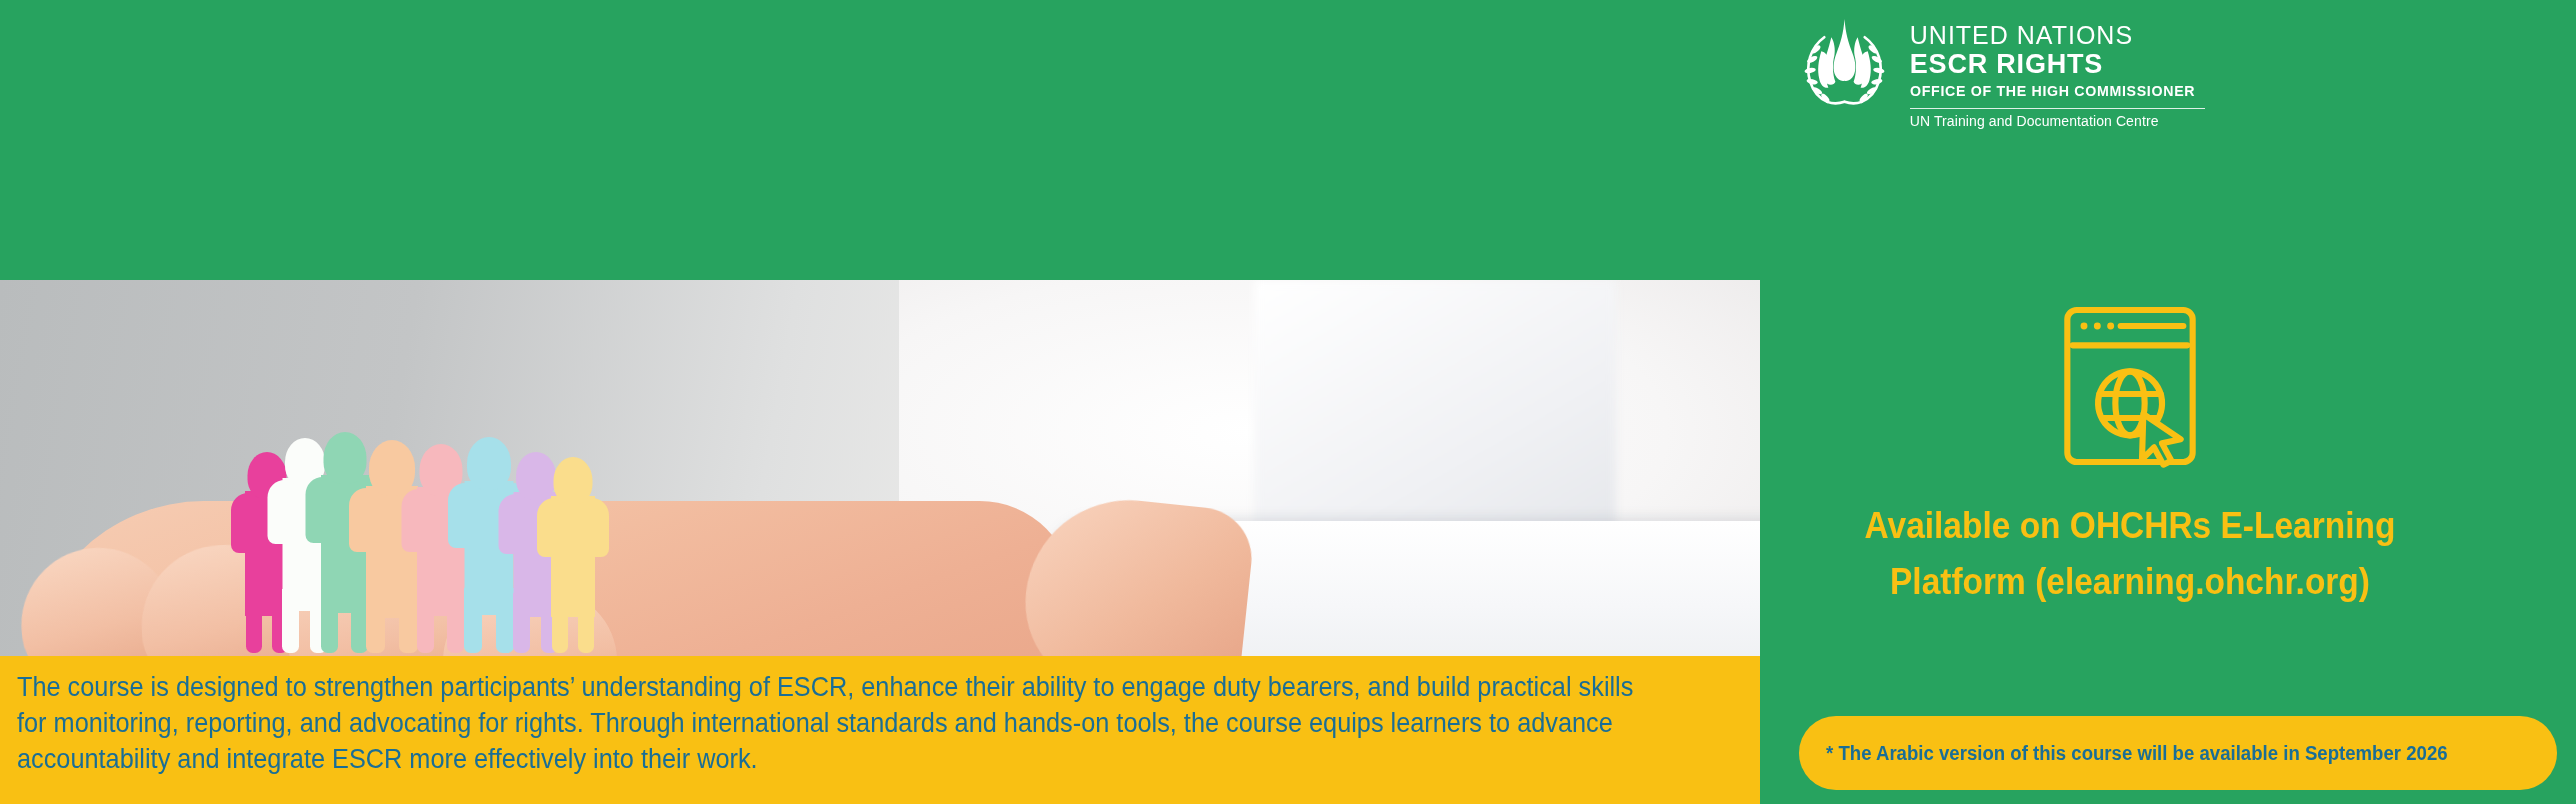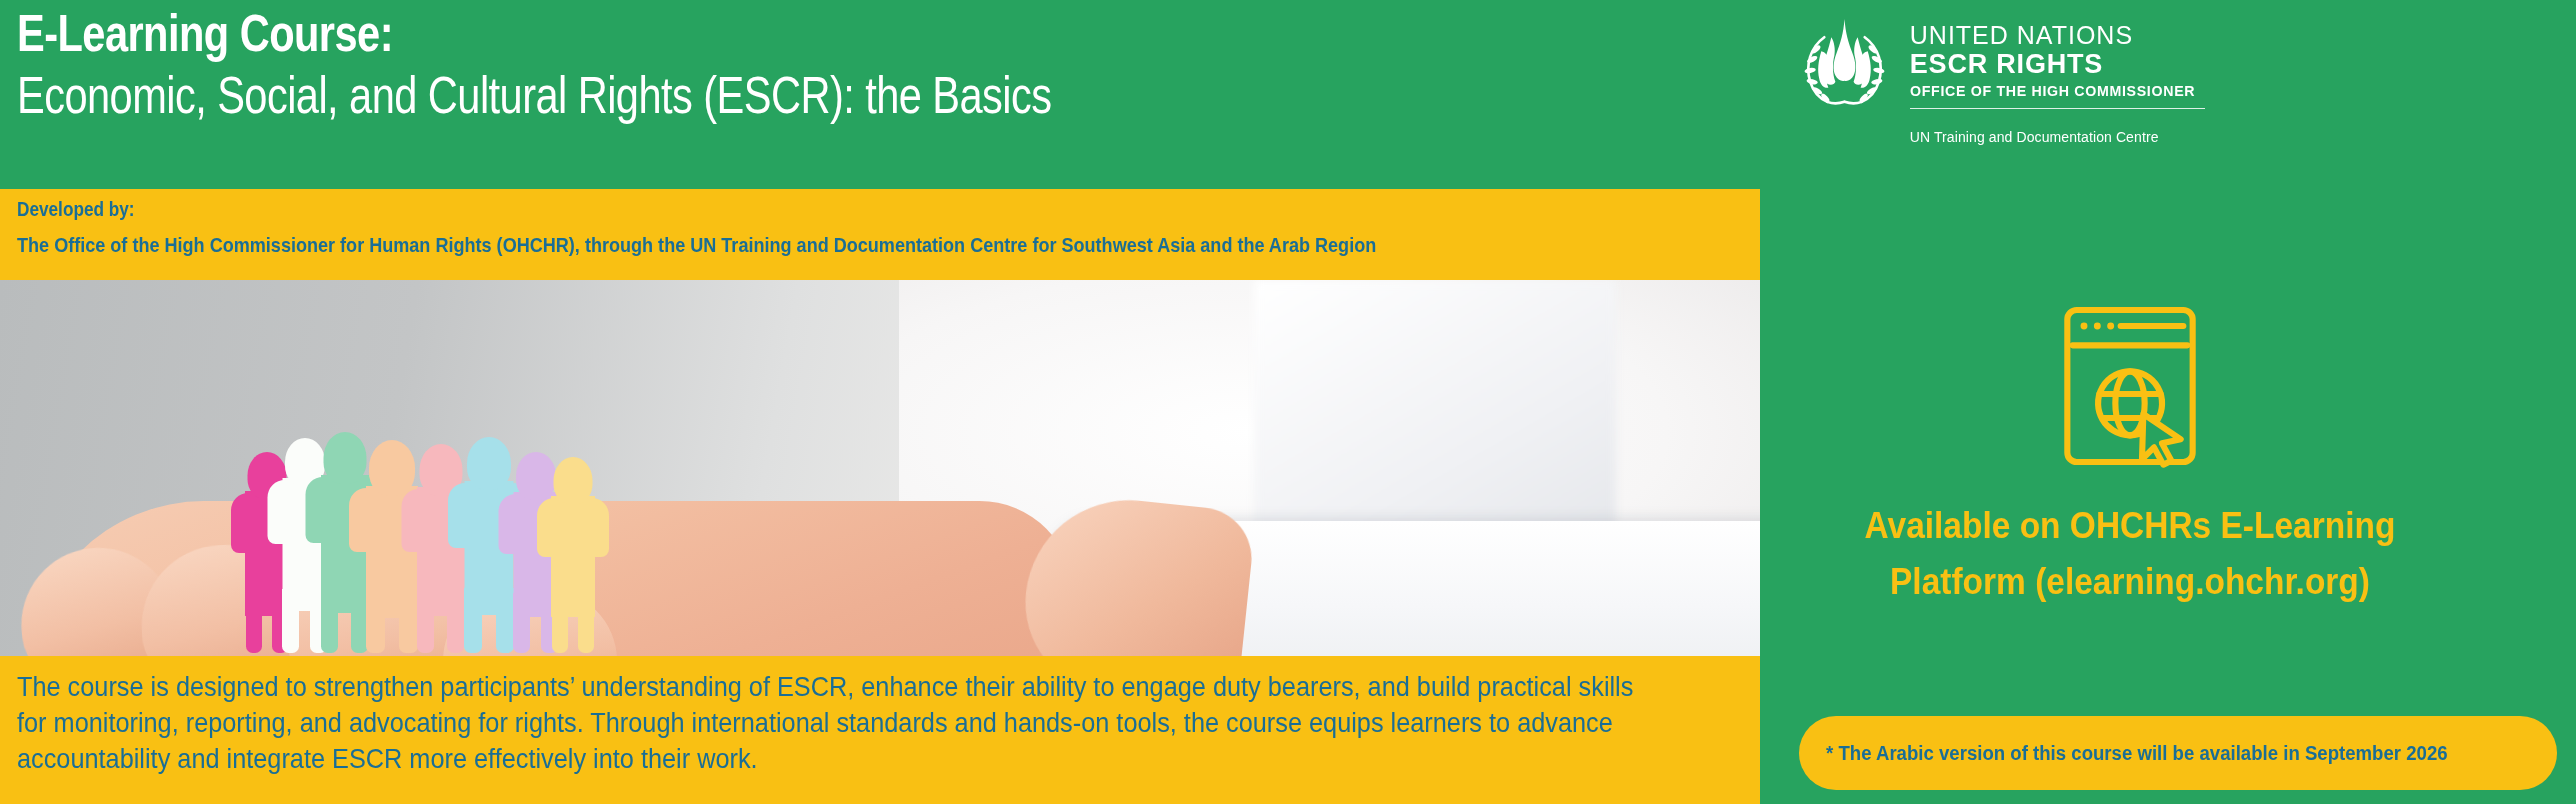--- a/index.html
+++ b/index.html
@@ -241,21 +241,21 @@
     transform: scaleX(0.96);
     transform-origin: left center;
   }
   .logo-rule {
     margin-top: 6px;
     width: 295px;
     height: 1.3px;
     background: rgba(255,255,255,0.85);
   }
   .logo-l4 {
-    margin-top: 20px;
+    margin-top: 4px;
     color: #ffffff;
     font-size: 14px;
     font-weight: normal;
     letter-spacing: 0.1px;
     white-space: nowrap;
   }
 
   
   .elearn-icon {
     position: absolute;
@@ -305,31 +305,23 @@
     transform-origin: left center;
   }
 </style>
 </head>
 <body>
 
 <div class="banner">
 
   <div class="header-green"></div>
 
-  <div class="title-wrap">
-    <div class="title-line1">E-Learning Course:</div>
-    <div class="title-line2">Economic, Social, and Cultural Rights (ESCR): the Basics</div>
-  </div>
 
   <div class="left-col">
 
-    <div class="dev-band">
-      <div class="dev-label">Developed by:</div>
-      <div class="dev-text">The Office of the High Commissioner for Human Rights (OHCHR), through the UN Training and Documentation Centre for Southwest Asia and the Arab Region</div>
-    </div>
 
     <div class="photo">
       <div class="photo-bg-blur"></div>
       <div class="sleeve2"></div>
       <div class="sleeve"></div>
 
       <div class="palm"></div>
       <div class="finger f1"></div>
       <div class="finger f2"></div>
       <div class="finger f3"></div>

